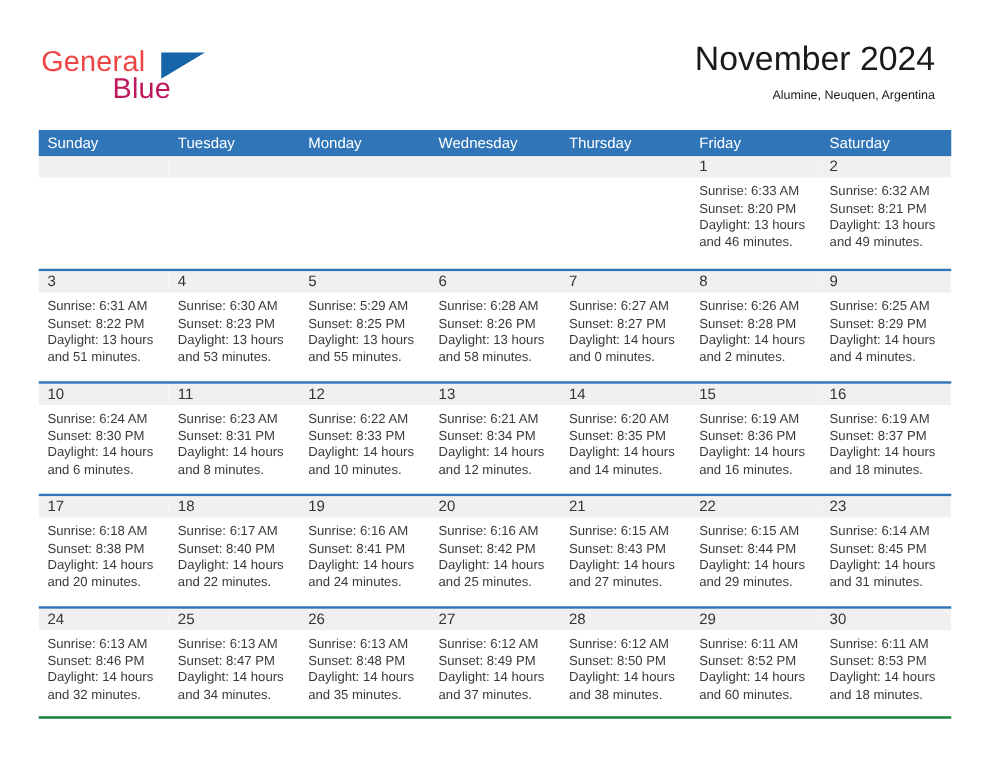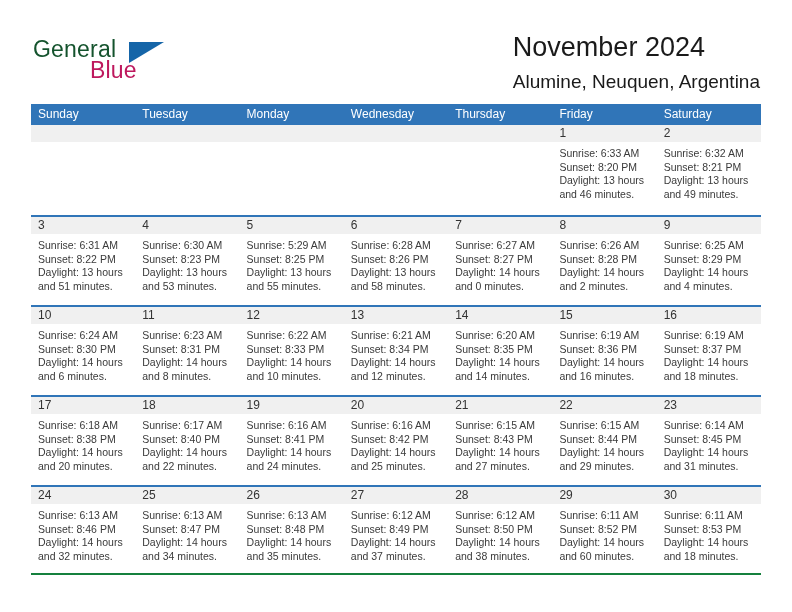--- a/index.html
+++ b/index.html
@@ -35,21 +35,21 @@
     top: 36px;
     width: 230px;
     height: 50px;
   }
   .brand-general {
     position: absolute;
     left: 0;
     top: 0;
     font-size: 23px;
     letter-spacing: 0.2px;
-    color: #14532d;
+    color: #ef4444;
     font-family: "Liberation Sans", sans-serif;
   }
   .brand-blue {
     position: absolute;
     left: 57px;
     top: 21px;
     font-size: 23px;
     letter-spacing: 0.2px;
     color: #be185d;
     font-family: "Liberation Sans", sans-serif;
@@ -59,34 +59,34 @@
     left: 96px;
     top: 6px;
     width: 0;
     height: 0;
     border-left: 35px solid #1565a8;
     border-bottom: 21px solid transparent;
   }
 
   .title-block {
     position: absolute;
-    right: 32px;
+    right: 44px;
     top: 32px;
-    text-align: left;
+    text-align: right;
   }
   .cal-title {
     font-size: 27px;
     font-weight: normal;
     color: #1a1a1a;
     line-height: 1.15;
     white-space: nowrap;
   }
   .cal-location {
     margin-top: 8px;
-    font-size: 19px;
+    font-size: 10px;
     color: #1a1a1a;
     white-space: nowrap;
   }
 
   
   .calendar {
     position: absolute;
     left: 31px;
     top: 104px;
     width: 730px;

